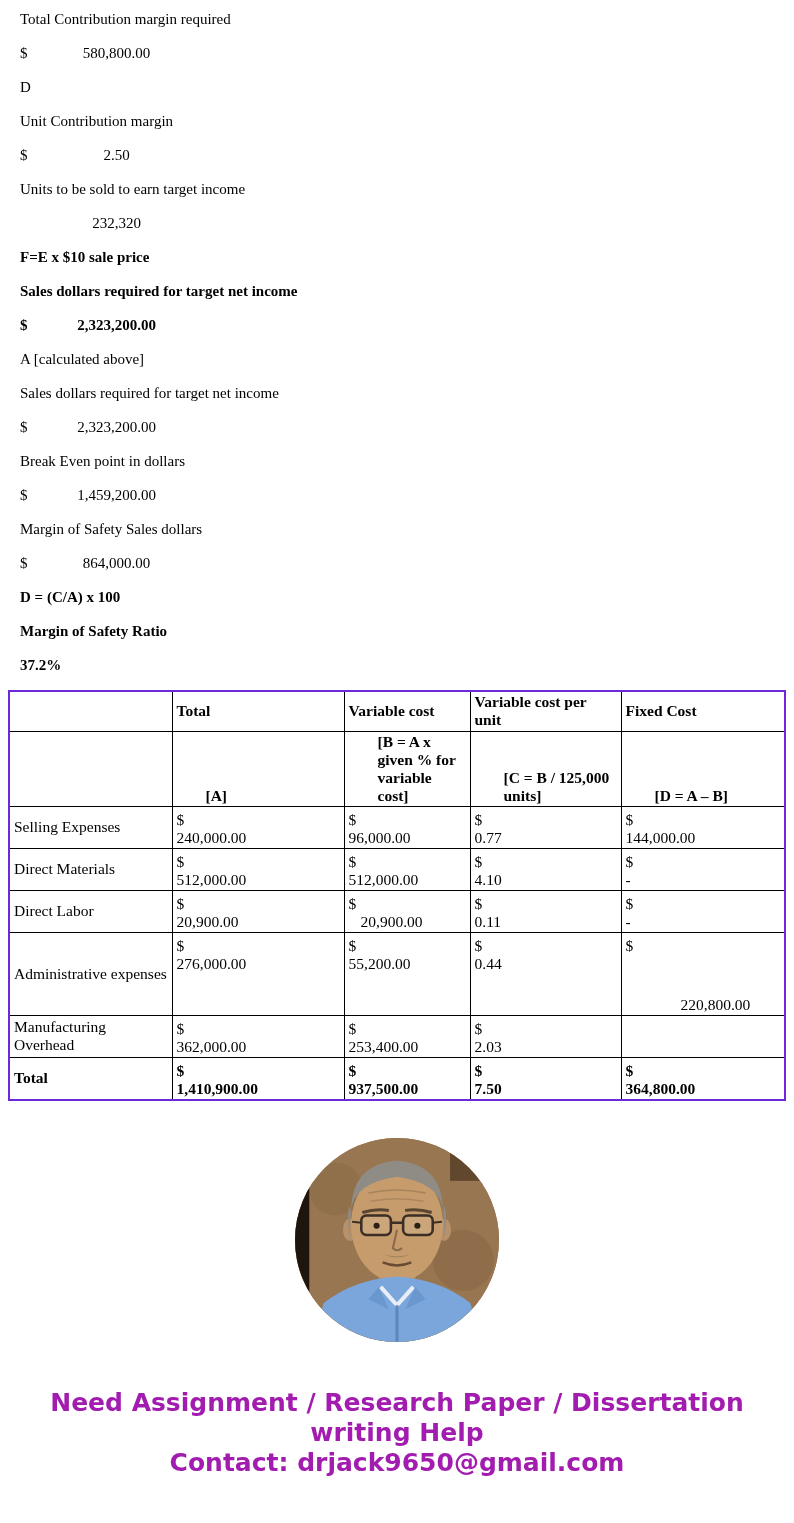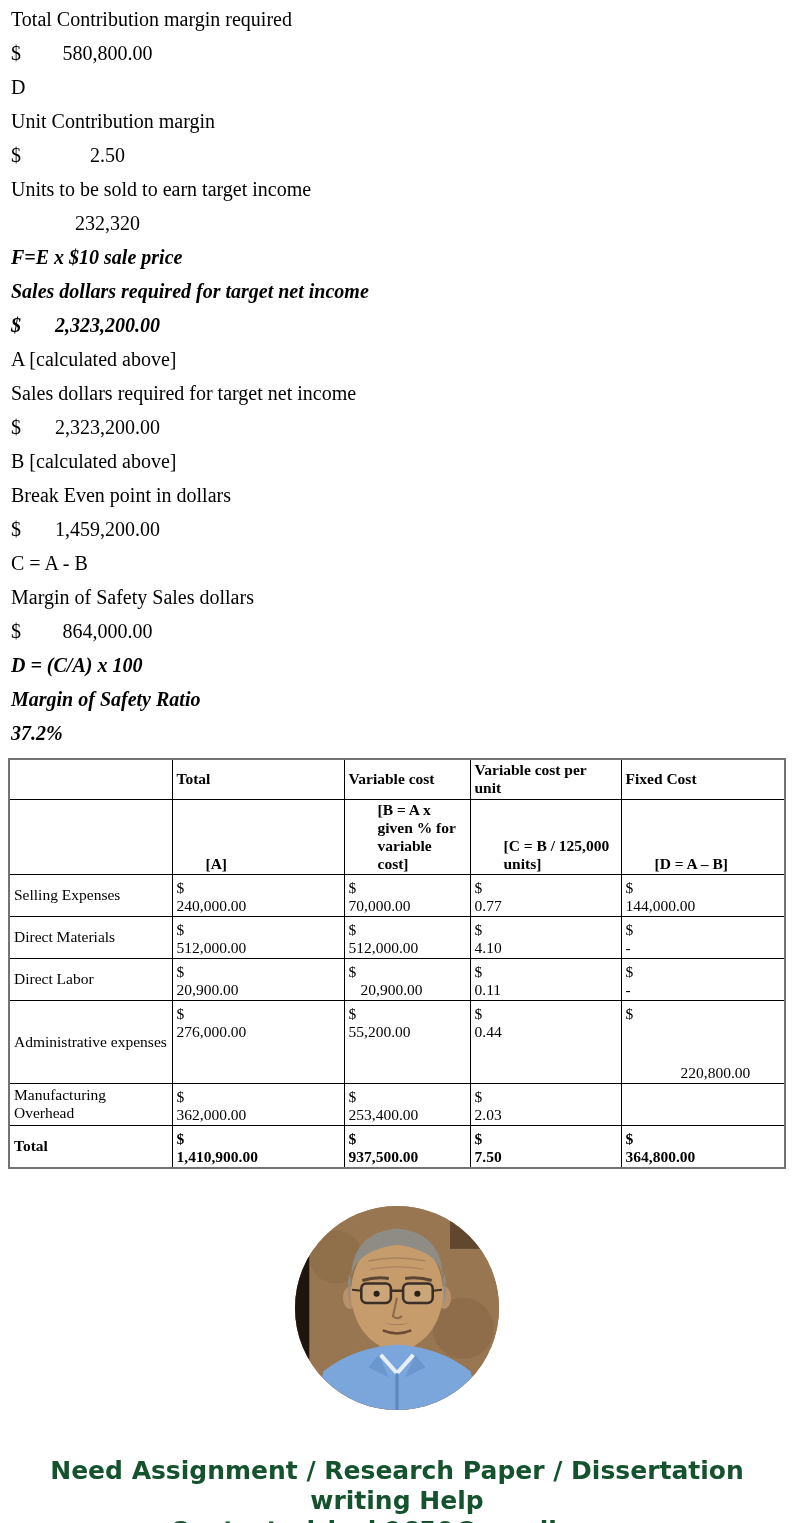--- a/index.html
+++ b/index.html
@@ -5,43 +5,43 @@
   * { margin:0; padding:0; box-sizing:border-box; }
   html,body { background:#ffffff; }
   body {
     width:794px; min-height:1523px; margin:0 auto;
     font-family:"Liberation Serif","DejaVu Serif",serif;
     color:#000;
   }
   .page { padding:10px 8px 26px 8px; }
 
   
-  p.line { font-size:20px; line-height:18px; margin:0 0 16px 3px; position:relative; }
-  p.line.bold { font-weight:bold;font-style:italic; }
+  p.line { font-size:15px; line-height:18px; margin:0 0 16px 12px; position:relative; }
+  p.line.bold { font-weight:bold; }
   .cur { position:absolute; left:0; top:0; }
   .amt { display:inline-block; width:193px; text-align:center; }
 
   
-  table.cost { border-collapse:collapse; width:776px; border:2px solid #737373; margin-top:2px; table-layout:fixed; }
+  table.cost { border-collapse:collapse; width:776px; border:2px solid #6d28d9; margin-top:2px; table-layout:fixed; }
   col.c0{width:163px} col.c1{width:172px} col.c2{width:126px} col.c3{width:151px} col.c4{width:164px}
   .cost th, .cost td { border:1px solid #000; font-size:15.5px; line-height:18px; padding:1px 4px; text-align:left; vertical-align:middle; overflow:hidden; }
   .cost tr { height:40px; }
   .cost th { font-weight:bold; }
   .cost tr.hr2 th { vertical-align:bottom;padding-left:33px; }
   .cost td.num { vertical-align:top; padding-top:4px; }
   .cost tr.total-row { font-weight:bold; height:41px; }
 
   
   .photo { width:204px; height:204px; border-radius:50%; overflow:hidden; margin:37px auto 0; background:#9c7a54; }
   .photo svg { display:block; }
 
   
   .footer { margin-top:46px; text-align:center;
     font-family:"DejaVu Sans","Liberation Sans",sans-serif;
-    font-weight:bold; font-size:25px; line-height:30px; color:#14532d; }
+    font-weight:bold; font-size:25px; line-height:30px; color:#a21caf; }
   .footer-line { white-space:nowrap; }
 </style>
 </head>
 <body>
 
 <div class="page">
 
   <div>
       <p class="line">Total Contribution margin required</p>
       <p class="line"><span class="cur">$</span><span class="amt">580,800.00</span></p>
@@ -49,24 +49,22 @@
       <p class="line">Unit Contribution margin</p>
       <p class="line"><span class="cur">$</span><span class="amt">2.50</span></p>
       <p class="line">Units to be sold to earn target income</p>
       <p class="line"><span class="cur"></span><span class="amt">232,320</span></p>
       <p class="line bold">F=E x $10 sale price</p>
       <p class="line bold">Sales dollars required for target net income</p>
       <p class="line bold"><span class="cur">$</span><span class="amt">2,323,200.00</span></p>
       <p class="line">A [calculated above]</p>
       <p class="line">Sales dollars required for target net income</p>
       <p class="line"><span class="cur">$</span><span class="amt">2,323,200.00</span></p>
-      <p class="line">B [calculated above]</p>
       <p class="line">Break Even point in dollars</p>
       <p class="line"><span class="cur">$</span><span class="amt">1,459,200.00</span></p>
-      <p class="line">C = A - B</p>
       <p class="line">Margin of Safety Sales dollars</p>
       <p class="line"><span class="cur">$</span><span class="amt">864,000.00</span></p>
       <p class="line bold">D = (C/A) x 100</p>
       <p class="line bold">Margin of Safety Ratio</p>
       <p class="line bold">37.2%</p>
     </div>
 
   <table class="cost">
     <colgroup>
       <col class="c0">
@@ -93,21 +91,21 @@
       </thead>
     <tbody>
         <tr>
           <td>Selling Expenses</td>
           <td class="num">
             <div>$</div>
             <div>240,000.00</div>
           </td>
           <td class="num">
             <div>$</div>
-            <div>70,000.00</div>
+            <div>96,000.00</div>
           </td>
           <td class="num">
             <div>$</div>
             <div>0.77</div>
           </td>
           <td class="num">
             <div>$</div>
             <div>144,000.00</div>
           </td>
         </tr>

